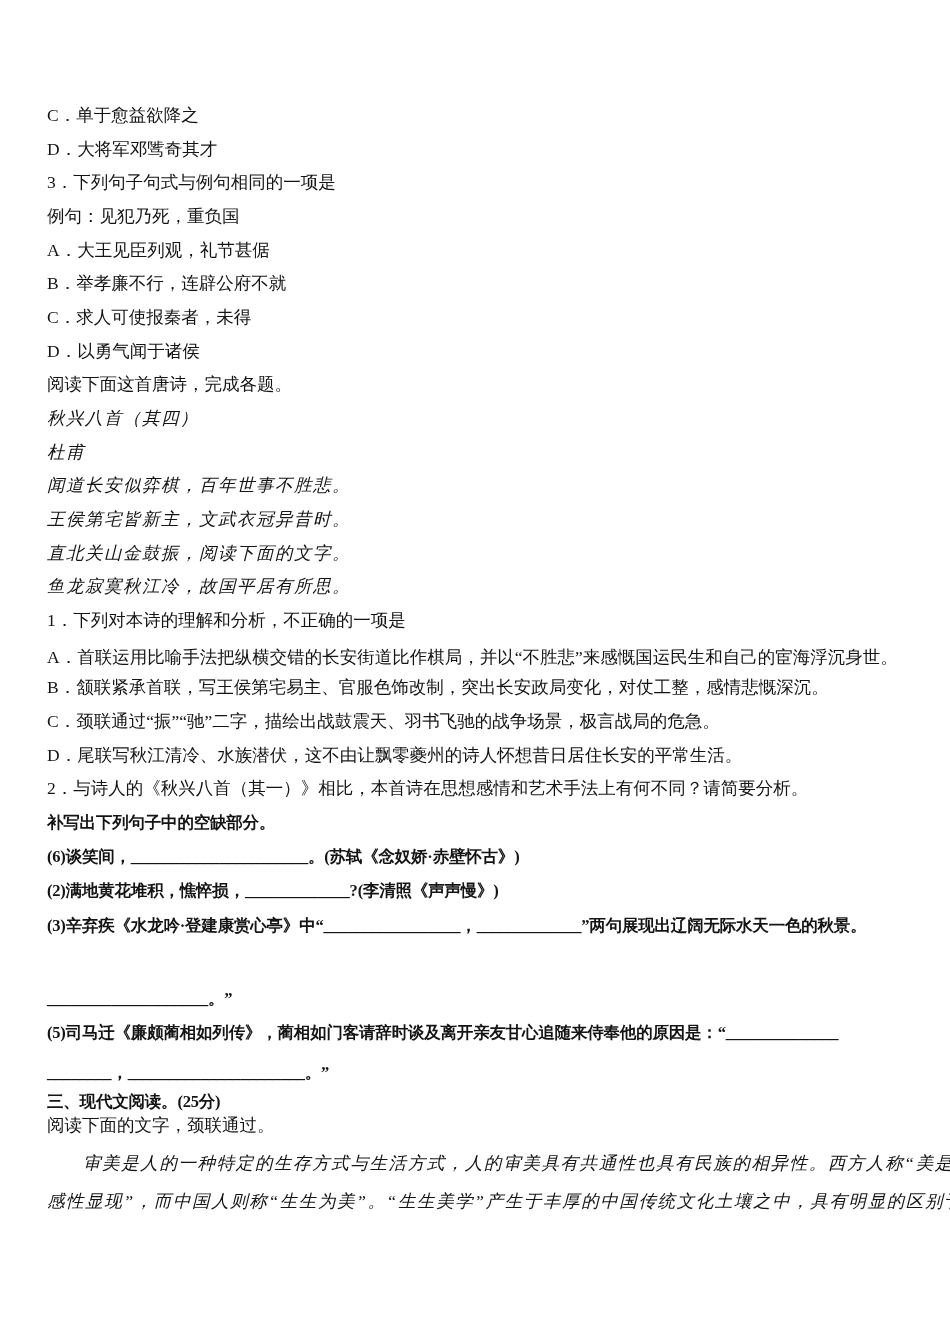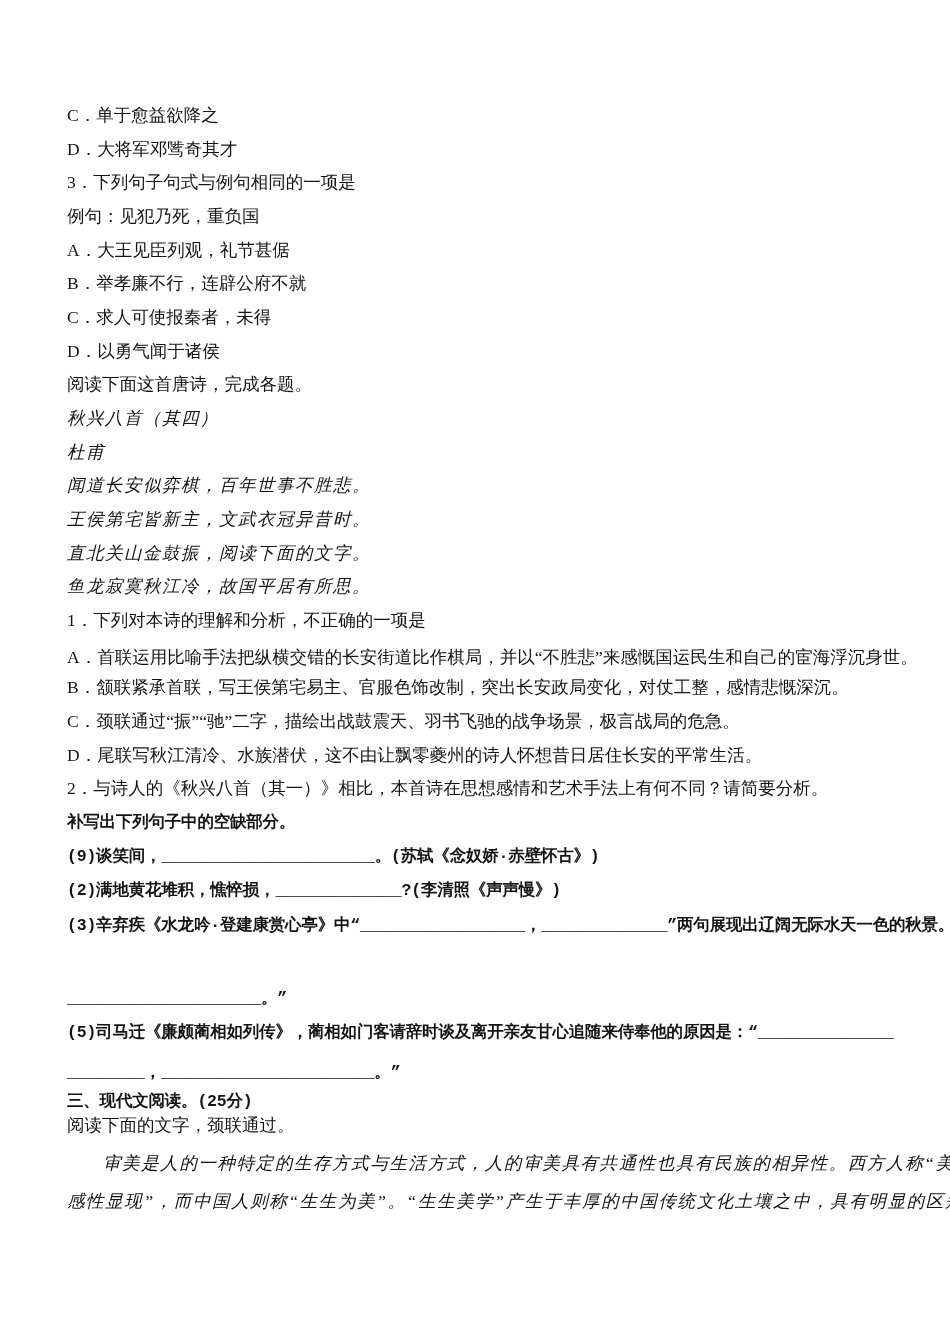--- a/index.html
+++ b/index.html
@@ -14,30 +14,29 @@
     background: #ffffff;
     overflow: hidden;
   }
   .line {
     position: absolute;
     left: 47px;
     white-space: nowrap;
     font-size: 17.5px;
     line-height: 22px;
     color: #141414;
-    margin-left: 20px;
   }
   .song { font-family: "Liberation Serif", "DejaVu Serif", serif; }
   .kai  {
     font-family: "Liberation Serif", "DejaVu Serif", serif;
     font-style: italic;
     letter-spacing: 1.5px;
   }
   .hei {
-    font-family: Liberation Mono, monospace;
+    font-family: Liberation Serif, serif;
     font-weight: 700;
     font-size: 16.5px;
     letter-spacing: -0.2px;
   }
   .para { letter-spacing: 1.6px; }
   .indent { left: 83px; }
 </style>
 </head>
 <body>
 
@@ -62,21 +61,21 @@
   <div class="line kai" style="top:575px">鱼龙寂寞秋江冷，故国平居有所思。</div>
 
   <div class="line song" style="top:609px">1．下列对本诗的理解和分析，不正确的一项是</div>
   <div class="line song" style="top:646px">A．首联运用比喻手法把纵横交错的长安街道比作棋局，并以“不胜悲”来感慨国运民生和自己的宦海浮沉身世。</div>
   <div class="line song" style="top:676px">B．颔联紧承首联，写王侯第宅易主、官服色饰改制，突出长安政局变化，对仗工整，感情悲慨深沉。</div>
   <div class="line song" style="top:710px">C．颈联通过“振”“驰”二字，描绘出战鼓震天、羽书飞驰的战争场景，极言战局的危急。</div>
   <div class="line song" style="top:744px">D．尾联写秋江清冷、水族潜伏，这不由让飘零夔州的诗人怀想昔日居住长安的平常生活。</div>
   <div class="line song" style="top:777px">2．与诗人的《秋兴八首（其一）》相比，本首诗在思想感情和艺术手法上有何不同？请简要分析。</div>
 
   <div class="line hei" style="top:812px">补写出下列句子中的空缺部分。</div>
-  <div class="line hei" style="top:846px">(9)谈笑间，______________________。(苏轼《念奴娇·赤壁怀古》)</div>
+  <div class="line hei" style="top:846px">(6)谈笑间，______________________。(苏轼《念奴娇·赤壁怀古》)</div>
   <div class="line hei" style="top:880px">(2)满地黄花堆积，憔悴损，_____________?(李清照《声声慢》)</div>
   <div class="line hei" style="top:915px">(3)辛弃疾《水龙吟·登建康赏心亭》中“_________________，_____________”两句展现出辽阔无际水天一色的秋景。</div>
   <div class="line hei" style="top:988px">____________________。”</div>
   <div class="line hei" style="top:1022px">(5)司马迁《廉颇蔺相如列传》，蔺相如门客请辞时谈及离开亲友甘心追随来侍奉他的原因是：“______________</div>
   <div class="line hei" style="top:1062px">________，______________________。”</div>
 
   <div class="line hei" style="top:1091px">三、现代文阅读。(25分)</div>
   <div class="line song" style="top:1114px">阅读下面的文字，颈联通过。</div>
   <div class="line kai para indent" style="top:1152px">审美是人的一种特定的生存方式与生活方式，人的审美具有共通性也具有民族的相异性。西方人称“美是理念的</div>
   <div class="line kai para" style="top:1190px">感性显现”，而中国人则称“生生为美”。“生生美学”产生于丰厚的中国传统文化土壤之中，具有明显的区别于西</div>

